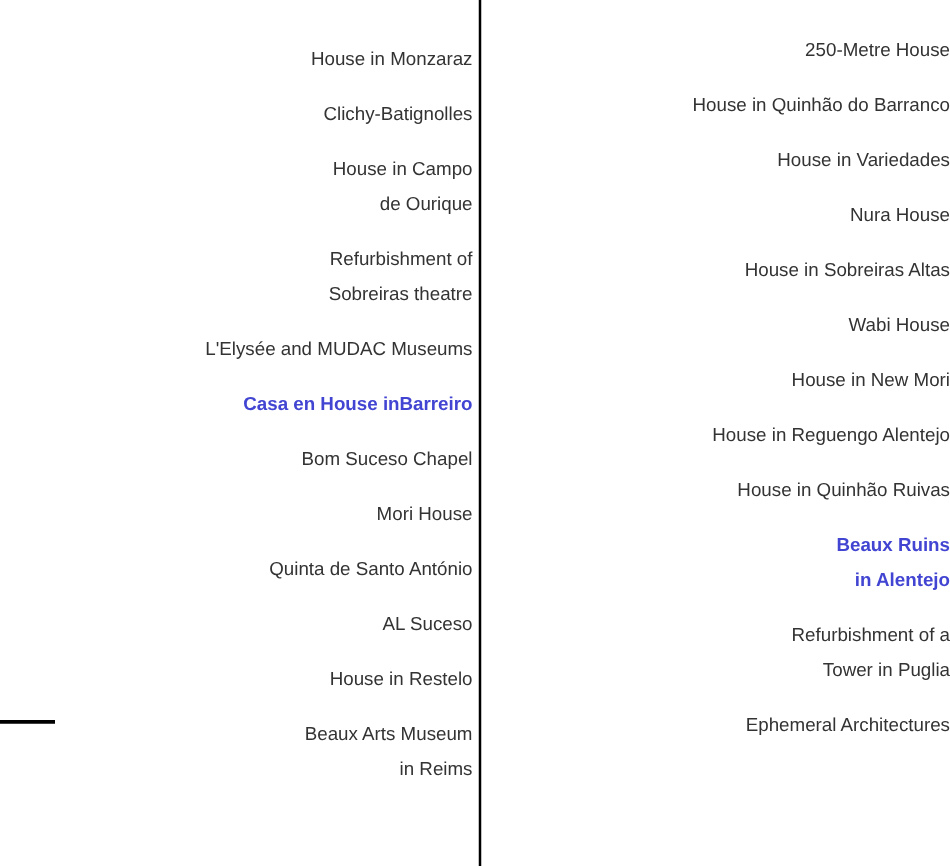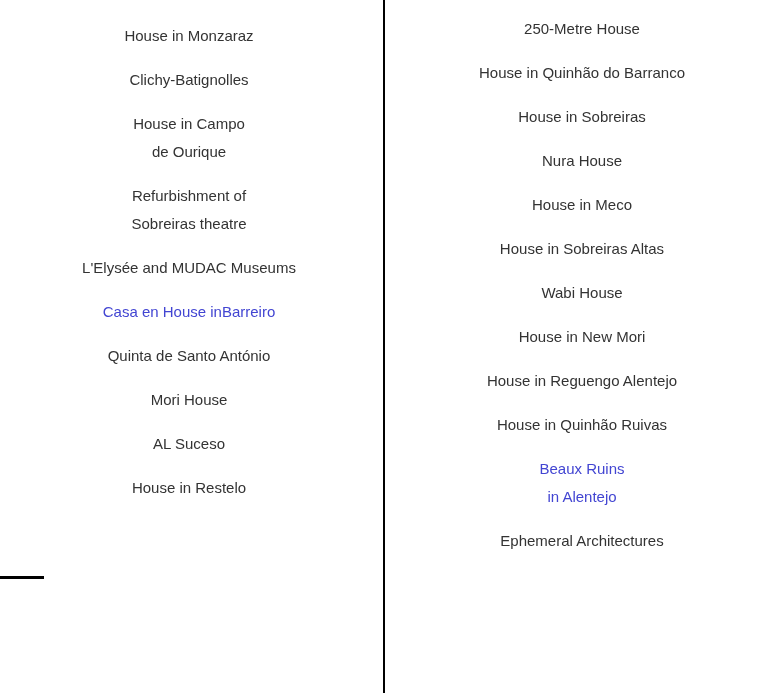--- a/index.html
+++ b/index.html
@@ -3,34 +3,34 @@
 <meta charset="utf-8">
 <style>
   html, body { margin:0; padding:0; }
   body {
     width:760px; height:693px;
     background:#ffffff;
     font-family:"Liberation Sans", sans-serif;
     position:relative;
     overflow:hidden;
   }
-  .column { position:absolute; top:4px; text-align:center; }
+  .column { position:absolute; top:16px; text-align:right; }
   .col-left  { left:0;   width:378px; padding-top:18px; }
   .col-right { left:404px; width:356px; padding-top:11px; }
   .item {
     font-size:15px;
     line-height:28px;
     margin:0 0 16px 0;
     color:var(--text, #333333);
     white-space:pre-line;
     cursor:pointer;
   }
   .item.active {
     color:var(--accent, #4245d2);
-    font-weight:normal;
+    font-weight:bold;
   }
   .divider {
     position:absolute; left:383px; top:0;
     width:2px; height:693px;
     background:var(--line, #000000);
   }
   .tick {
     position:absolute; left:0; top:576px;
     width:44px; height:3px;
     background:var(--line, #000000);
@@ -41,36 +41,40 @@
 
 <div class="column col-left">
   <div class="item">House in Monzaraz</div>
   <div class="item">Clichy-Batignolles</div>
   <div class="item">House in Campo
 de Ourique</div>
   <div class="item">Refurbishment of
 Sobreiras theatre</div>
   <div class="item">L'Elysée and MUDAC Museums</div>
   <div class="item active">Casa en House inBarreiro</div>
+  <div class="item">Bom Suceso Chapel</div>
+  <div class="item">Mori House</div>
   <div class="item">Quinta de Santo António</div>
-  <div class="item">Mori House</div>
   <div class="item">AL Suceso</div>
   <div class="item">House in Restelo</div>
+  <div class="item">Beaux Arts Museum
+in Reims</div>
 </div>
 
 <div class="divider"></div>
 <div class="tick"></div>
 
 <div class="column col-right">
   <div class="item">250-Metre House</div>
   <div class="item">House in Quinhão do Barranco</div>
-  <div class="item">House in Sobreiras</div>
+  <div class="item">House in Variedades</div>
   <div class="item">Nura House</div>
-  <div class="item">House in Meco</div>
   <div class="item">House in Sobreiras Altas</div>
   <div class="item">Wabi House</div>
   <div class="item">House in New Mori</div>
   <div class="item">House in Reguengo Alentejo</div>
   <div class="item">House in Quinhão Ruivas</div>
   <div class="item active">Beaux Ruins
 in Alentejo</div>
+  <div class="item">Refurbishment of a
+Tower in Puglia</div>
   <div class="item">Ephemeral Architectures</div>
 </div>
 
 </body></html>

